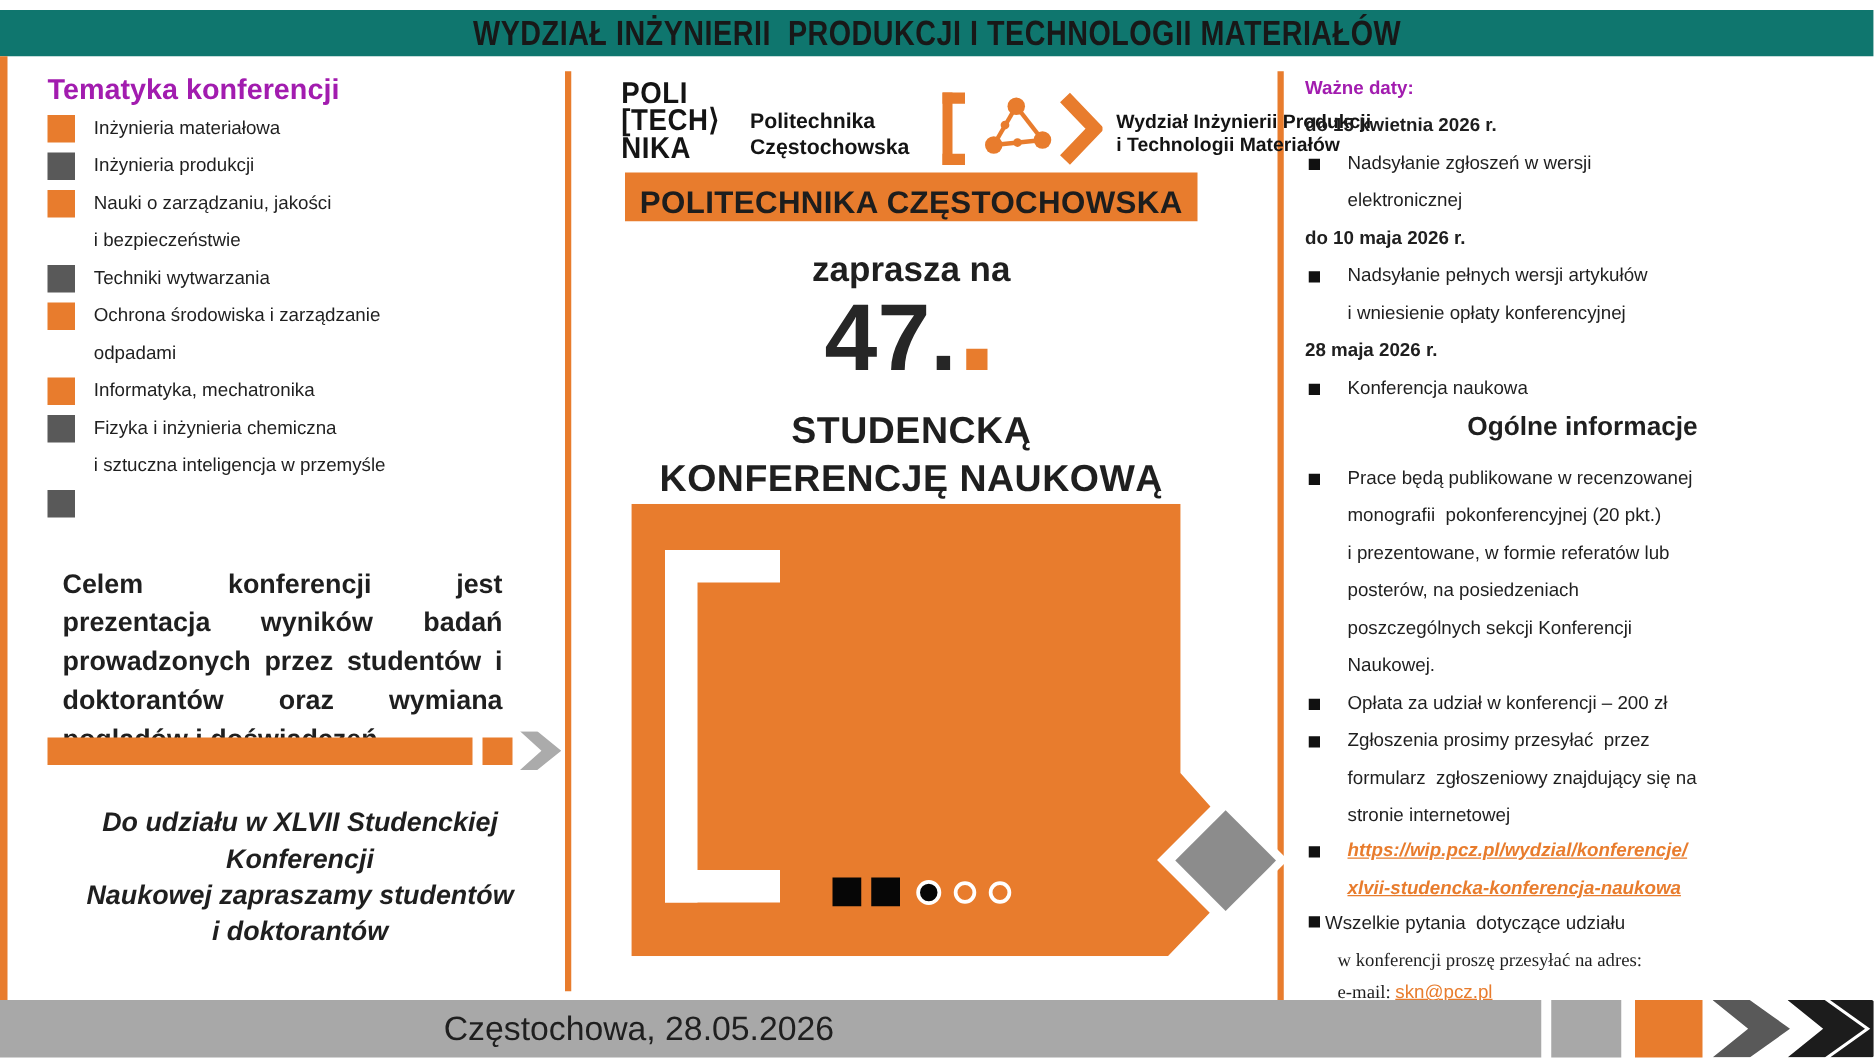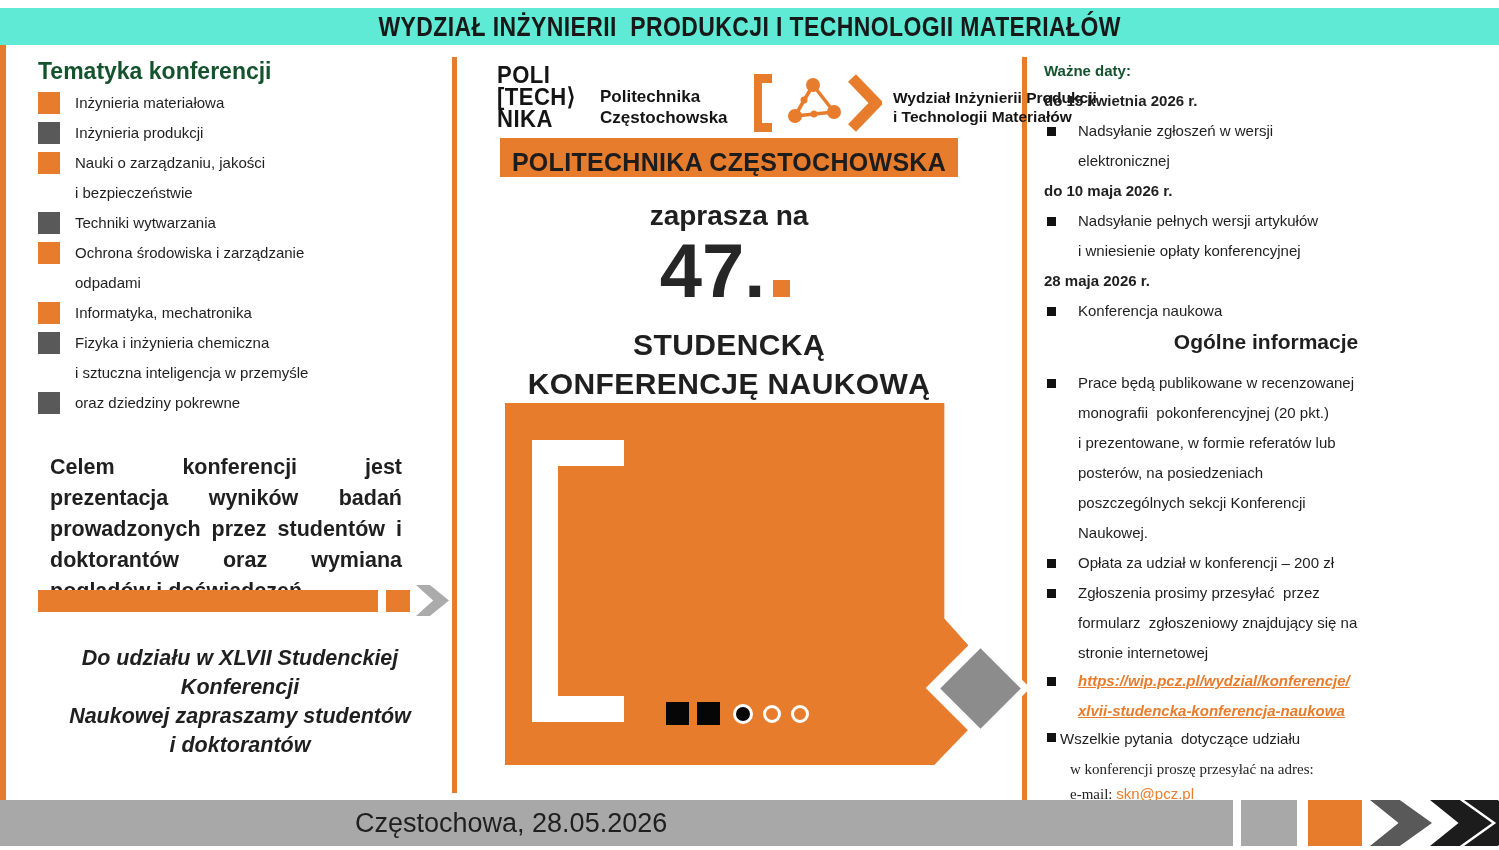--- a/index.html
+++ b/index.html
@@ -1,23 +1,23 @@
 <!DOCTYPE html>
 <html lang="pl"><head>
 <meta charset="utf-8">
 <style>
   html,body{margin:0;padding:0;}
   body{width:1499px;height:850px;background:#fff;font-family:"Liberation Sans",sans-serif;overflow:hidden;}
   #poster{position:relative;width:1499px;height:850px;background:#fff;overflow:hidden;}
   .abs{position:absolute;}
   .l{white-space:pre;font-size:15px;color:#1f1f1f;line-height:30px;}
   .b{font-weight:700;}
-  .ot{color:#14532d;font-weight:700;}
-  
-  .header-bar{left:0;top:8px;width:1499px;height:37px;background:#5eead4;display:flex;align-items:center;justify-content:center;}
+  .ot{color:#a21caf;font-weight:700;}
+  
+  .header-bar{left:0;top:8px;width:1499px;height:37px;background:#0f766e;display:flex;align-items:center;justify-content:center;}
   .header-title{font-size:28px;font-weight:700;color:#181818;white-space:pre;transform:scaleX(.82);letter-spacing:.5px;}
   
   .edge-left{left:0;top:45px;width:6px;height:755px;background:#E87C2D;}
   .div1{left:452px;top:57px;width:5px;height:736px;background:#E87C2D;}
   .div2{left:1022px;top:57px;width:5px;height:743px;background:#E87C2D;}
   
   .topics-title{left:38px;top:58px;font-size:23px;}
   .topics{left:38px;top:88px;width:412px;}
   .topic-row{display:flex;height:30px;align-items:center;}
   .bullet{width:22px;height:22px;margin-right:15px;flex:none;}
@@ -125,21 +125,20 @@
     <div class="topic-row">
         <span class="bullet gray"></span>
         <span class="l">Fizyka i inżynieria chemiczna</span>
       </div>
     <div class="topic-row">
         <span class="bullet none"></span>
         <span class="l">i sztuczna inteligencja w przemyśle</span>
       </div>
     <div class="topic-row">
         <span class="bullet gray"></span>
-        <span class="l">oraz dziedziny pokrewne</span>
       </div>
   </div>
 
   <div class="abs goal">Celem konferencji jest prezentacja wyników badań prowadzonych przez studentów i doktorantów oraz wymiana poglądów i doświadczeń.</div>
 
   <div class="abs lbar"></div>
   <div class="abs lbar-sq"></div>
   <div class="abs lbar-chev"></div>
 
   <div class="abs invite">

